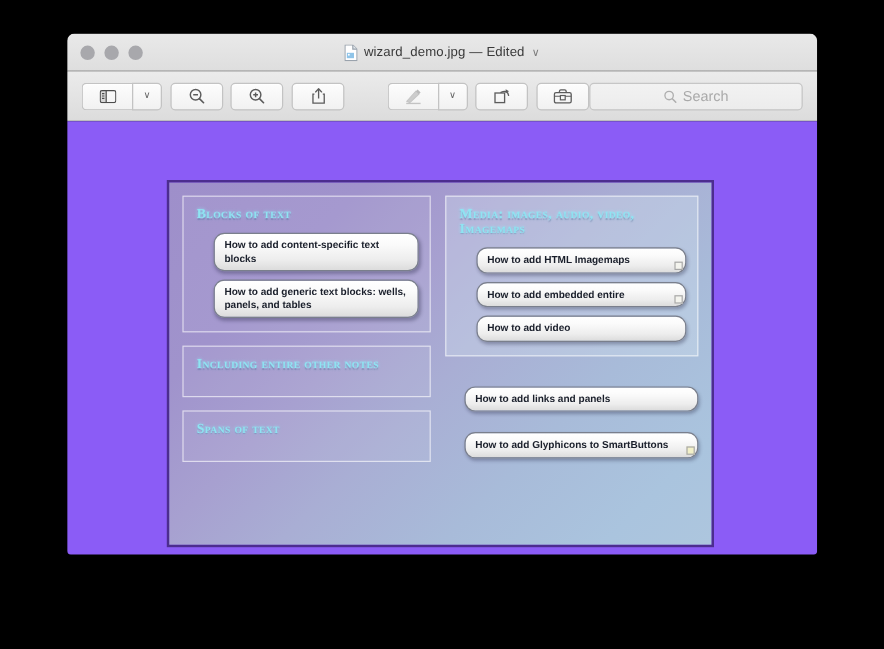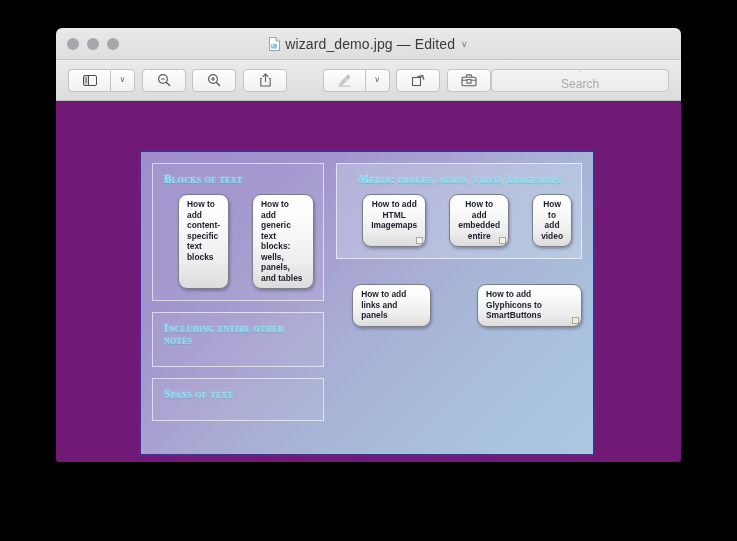--- a/index.html
+++ b/index.html
@@ -54,21 +54,21 @@
     justify-content: center;
     gap: 5px;
     pointer-events: none;
   }
   .doc-icon {
     width: 11px;
     height: 14px;
     flex: none;
   }
   .title-text {
-    font-size: 14px;
+    font-size: 11px;
     color: #3a3a3a;
     letter-spacing: 0.1px;
   }
   .title-chevron {
     font-size: 9px;
     color: #7b7b7b;
     margin-left: 1px;
   }
 
   
@@ -115,33 +115,32 @@
     margin-left: auto;
     width: 237px;
     height: 21px;
     background: linear-gradient(#f2f2f2, #ececec);
     border: 1px solid #c6c6c6;
     border-radius: 4px;
     display: flex;
     align-items: center;
     justify-content: center;
     gap: 5px;
-    flex-direction: column;
   }
   .search-ph {
     font-size: 12px;
     color: #a9a9a9;
   }
 
   
   .doc-area {
     position: relative;
     flex: 1;
     height: 362px;
-    background: #701a75;
+    background: #8b5cf6;
     padding-left: 26px;
   }
 
   
   .canvas {
     position: absolute;
     left: 83px;
     top: 49px;
     width: 456px;
     height: 306px;
@@ -171,35 +170,34 @@
   .col-right { flex: 1; gap: 11px; }
 
   .panel {
     border: 1px solid rgba(255,255,255,0.62);
     background: rgba(255,255,255,0.06);
     padding: 8px 9px 11px 9px;
     box-sizing: border-box;
   }
   .panel-media {
     background: rgba(214,229,241,0.34);
-    text-align: center;
   }
 
   .panel-title {
     font-family: "Liberation Serif", serif;
     font-variant: small-caps;
     font-size: 11.5px;
     font-weight: bold;
     letter-spacing: 0.3px;
     color: #8fe4f2;
     text-shadow: 0 0 3px rgba(150,240,255,0.85), 0 1px 1px rgba(40,60,110,0.35);
     margin: 1px 0 9px 2px;
   }
 
-  .btns { display: flex; flex-direction: row; gap: 23px; }
+  .btns { display: flex; flex-direction: column; gap: 7px; }
   .btns-indent { padding-left: 16px; }
 
   .sbtn {
     position: relative;
     min-height: 17px;
     background: linear-gradient(#ffffff 0%, #fbfbfb 28%, #ededed 72%, #dcdcdc 100%);
     border: 1px solid #7a7f8c;
     border-radius: 9px;
     padding: 4px 8px 5px 8px;
     font-size: 8.4px;

